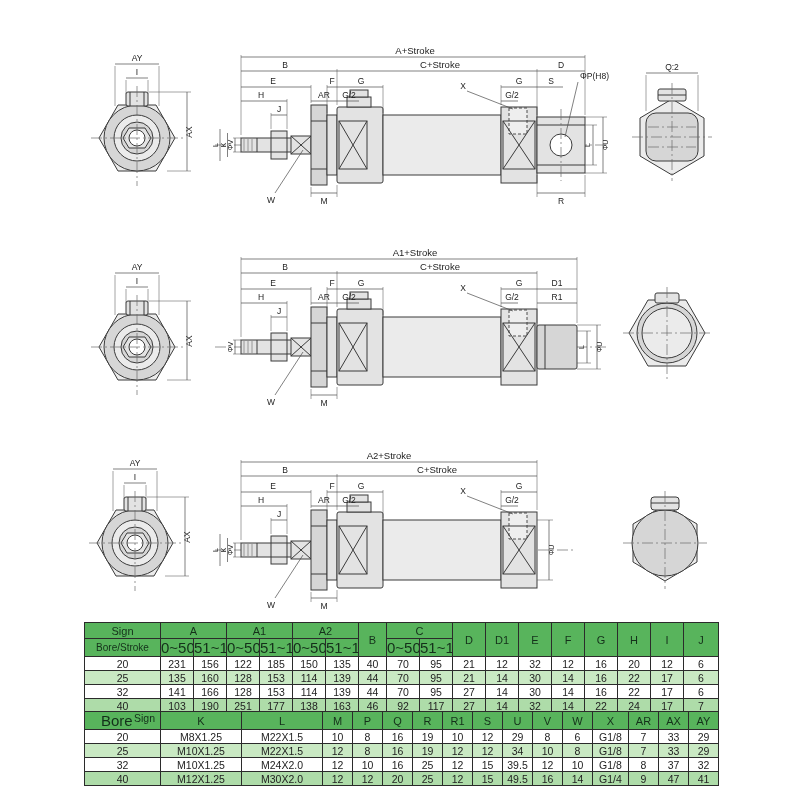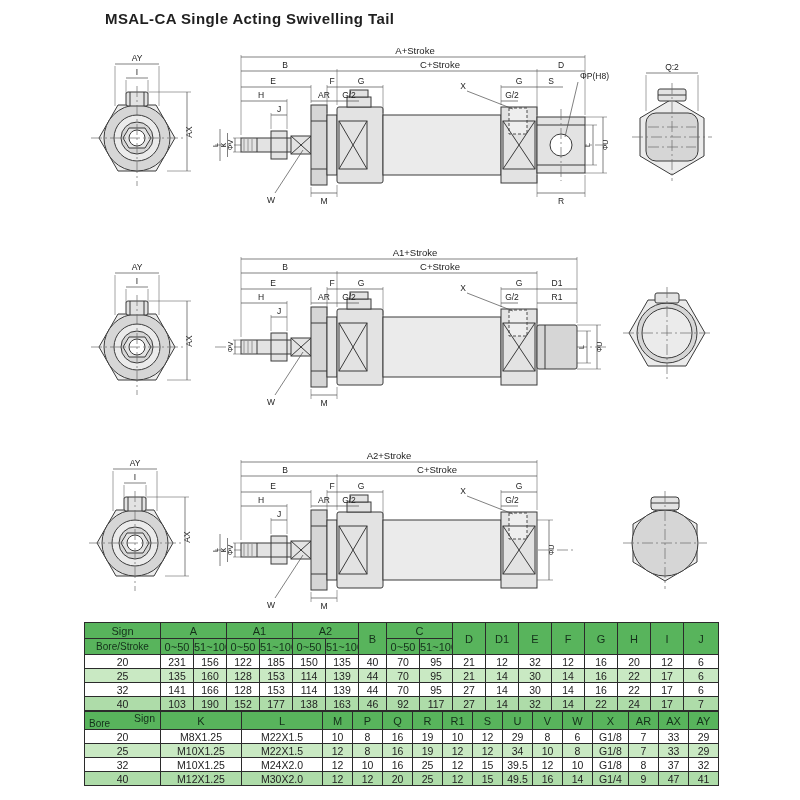--- a/index.html
+++ b/index.html
@@ -20,36 +20,35 @@
   .dash{fill:#eeeeee;stroke:#3b3b3b;stroke-width:.9;stroke-dasharray:3 2;}
   text.dl{font-size:8.5px;fill:#1d1d1d;font-family:"Liberation Sans",sans-serif;}
   text.dls{font-size:7px;fill:#1d1d1d;font-family:"Liberation Sans",sans-serif;}
   text.dla{font-size:9.5px;fill:#1d1d1d;font-family:"Liberation Sans",sans-serif;}
   
   .dtable{position:absolute;border-collapse:collapse;table-layout:fixed;width:634px;
           font-size:10.5px;color:#222;}
   .dtable th,.dtable td{border:1px solid #2b2b2b;text-align:center;padding:0;overflow:hidden;white-space:nowrap;}
   .dtable th{background:#58b45c;font-weight:400;height:15px;font-size:11px;color:#14301a;}
   .dtable td{height:13px;background:#ffffff;}
-  .dtable .sub{font-size:11px;}
+  .dtable .sub{font-size:15px;}
   .dtable .c0h{font-size:10px;}
   .dtable tbody tr:nth-child(2) td{background:#c9e9c3;}
   .dtable tbody tr:nth-child(4) td{background:#aedca9;}
   #table2 th{height:17px;}
   .corner{position:relative;background:
       linear-gradient(to bottom right, rgba(0,0,0,0) 48.8%, #222 48.8%, #222 51.2%, rgba(0,0,0,0) 51.2%), #58b45c;}
   .corner .tr{position:absolute;top:0;right:5px;font-size:10.5px;}
-  .corner .bl{position:absolute;bottom:0;left:4px;font-size:10px;margin-top:16px;}
+  .corner .bl{position:absolute;bottom:0;left:16px;font-size:15px;margin-top:16px;}
 </style>
 </head>
 <body>
 
 <div id="page">
 
-  <div class="sec-title" style="top:10px">MSAL-CA  Single Acting Swivelling Tail</div>
   <div class="draw-area" style="top:45px">
 
     <svg style="left:0;top:5px" width="110" height="140" viewBox="0 0 110 140">
       <g>
         <polygon class="f3" points="14,88 33,55 71,55 90,88 71,121 33,121"></polygon>
         <circle class="f2" cx="52" cy="88" r="33"></circle>
         <circle class="f3" cx="52" cy="88" r="23"></circle>
         <circle class="f2" cx="52" cy="88" r="16"></circle>
         <polygon class="f1" points="44,78 60,78 66,88 60,98 44,98 38,88"></polygon>
         <circle class="hole" cx="52" cy="88" r="8"></circle>
@@ -610,21 +609,21 @@
           <td>14</td>
           <td>16</td>
           <td>22</td>
           <td>17</td>
           <td>6</td>
         </tr>
         <tr>
           <td>40</td>
           <td>103</td>
           <td>190</td>
-          <td>152</td>
+          <td>251</td>
           <td>177</td>
           <td>138</td>
           <td>163</td>
           <td>46</td>
           <td>92</td>
           <td>117</td>
           <td>27</td>
           <td>14</td>
           <td>32</td>
           <td>14</td>

